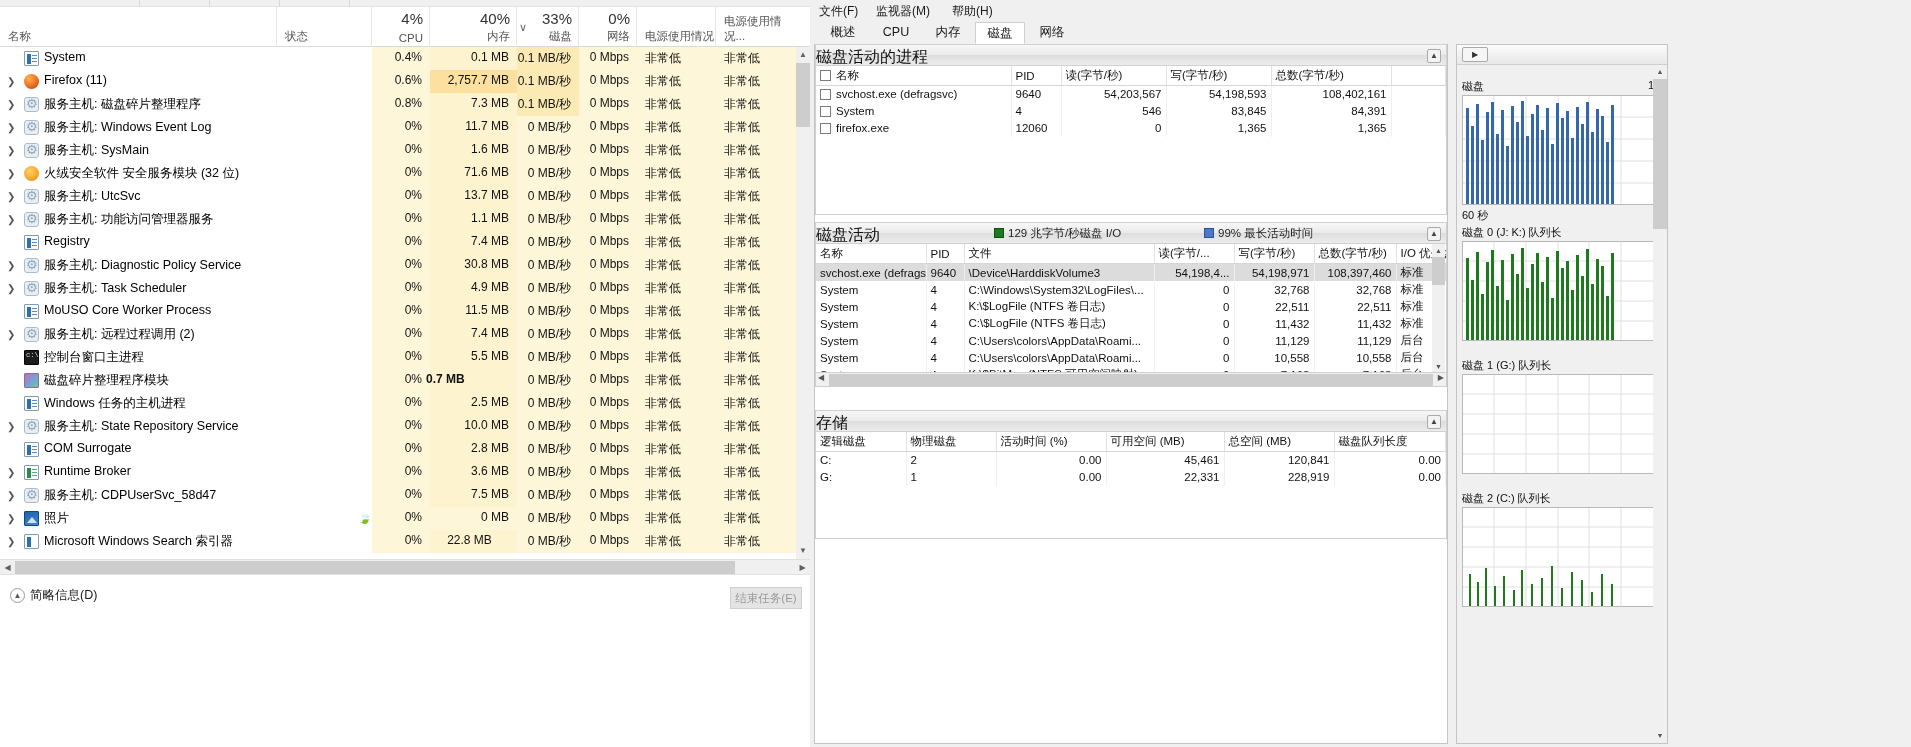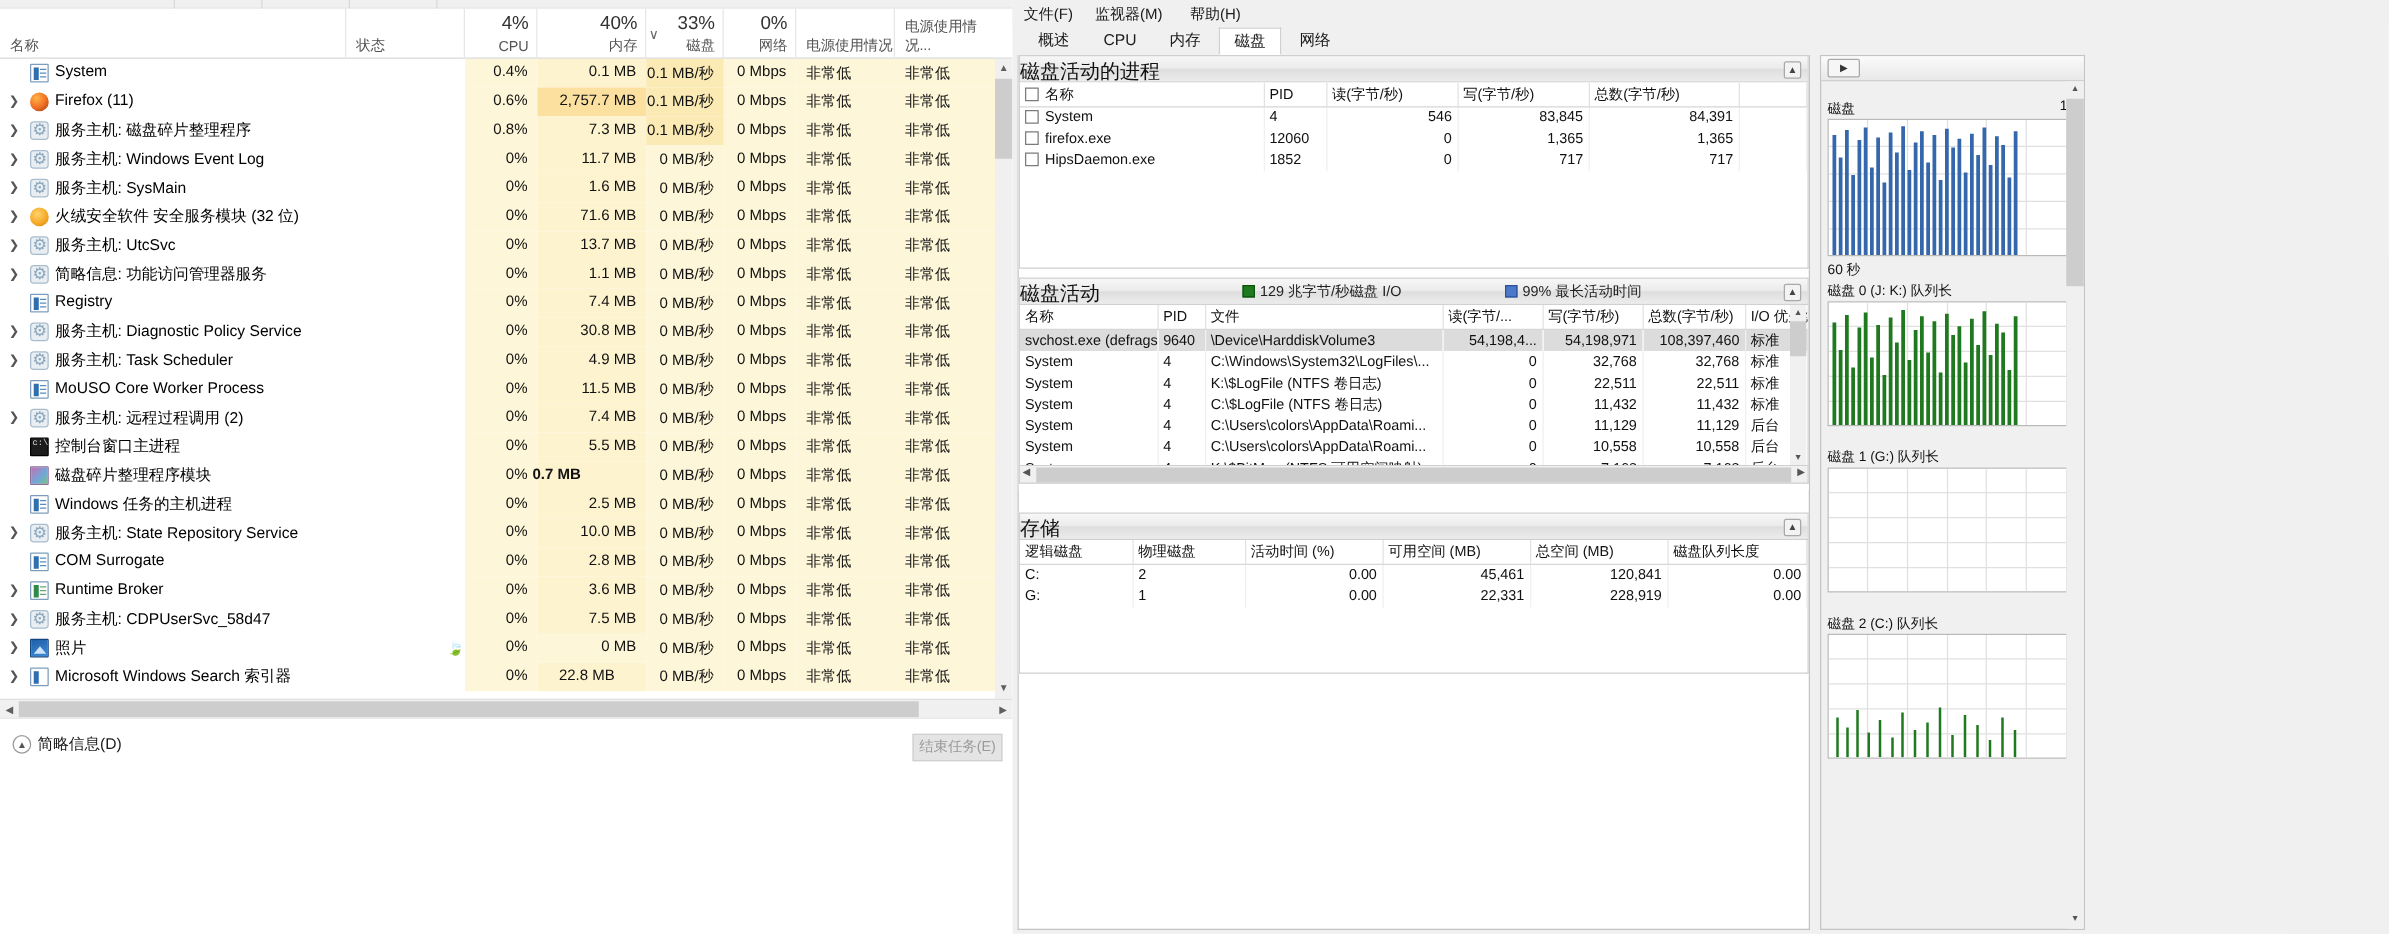--- a/index.html
+++ b/index.html
@@ -297,21 +297,21 @@
       </div>
       <div class="prow">
         <div class="zone z-cpu" style="left: 372px; width: 58px;"></div>
         <div class="zone z-mem" style="left: 430px; width: 87px;"></div>
         <div class="zone z-dsk" style="left: 517px; width: 62px;"></div>
         <div class="zone z-net" style="left: 579px; width: 58px;"></div>
         <div class="zone z-pw1" style="left: 637px; width: 79px;"></div>
         <div class="zone z-pw2" style="left: 716px; width: 80px;"></div>
         <span class="expander">❯</span>
         <span class="picon tmicon ic-gear"></span>
-        <span class="pname">简略信息: 功能访问管理器服务</span>
+        <span class="pname">服务主机: 功能访问管理器服务</span>
         <span class="cellv" style="left: 372px; width: 50px; text-align: right;">0%</span>
         <span class="cellv" style="left: 430px; width: 79px; text-align: right;">1.1 MB</span>
         <span class="cellv" style="left: 517px; width: 54px; text-align: right;">0 MB/秒</span>
         <span class="cellv" style="left: 579px; width: 50px; text-align: right;">0 Mbps</span>
         <span class="cellv" style="left: 645px; text-align: left;">非常低</span>
         <span class="cellv" style="left: 724px; text-align: left;">非常低</span>
       </div>
       <div class="prow">
         <div class="zone z-cpu" style="left: 372px; width: 58px;"></div>
         <div class="zone z-mem" style="left: 430px; width: 87px;"></div>
@@ -605,41 +605,41 @@
             <th><span class="chk"></span><span>名称</span></th>
             <th>PID</th>
             <th class="ta-r">读(字节/秒)</th>
             <th class="ta-r">写(字节/秒)</th>
             <th class="ta-r">总数(字节/秒)</th>
             <th></th>
           </tr>
             </thead>
           <tbody id="dp-body">
               <tr>
+                <td><span class="chk"></span>svchost.exe (defragsvc)</td>
+                <td>9640</td>
+                <td class="ta-r">54,203,567</td>
+                <td class="ta-r">54,198,593</td>
+                <td class="ta-r">108,402,161</td>
+                <td></td>
+              </tr>
+              <tr>
                 <td><span class="chk"></span>System</td>
                 <td>4</td>
                 <td class="ta-r">546</td>
                 <td class="ta-r">83,845</td>
                 <td class="ta-r">84,391</td>
                 <td></td>
               </tr>
               <tr>
                 <td><span class="chk"></span>firefox.exe</td>
                 <td>12060</td>
                 <td class="ta-r">0</td>
                 <td class="ta-r">1,365</td>
                 <td class="ta-r">1,365</td>
-                <td></td>
-              </tr>
-              <tr>
-                <td><span class="chk"></span>HipsDaemon.exe</td>
-                <td>1852</td>
-                <td class="ta-r">0</td>
-                <td class="ta-r">717</td>
-                <td class="ta-r">717</td>
                 <td></td>
               </tr>
             </tbody>
         </table>
       </div>
     </div>
 
     <div class="panel" style="top:178px;height:170px;">
       <div class="panel-head">
         <span class="ptitle">磁盘活动</span>

